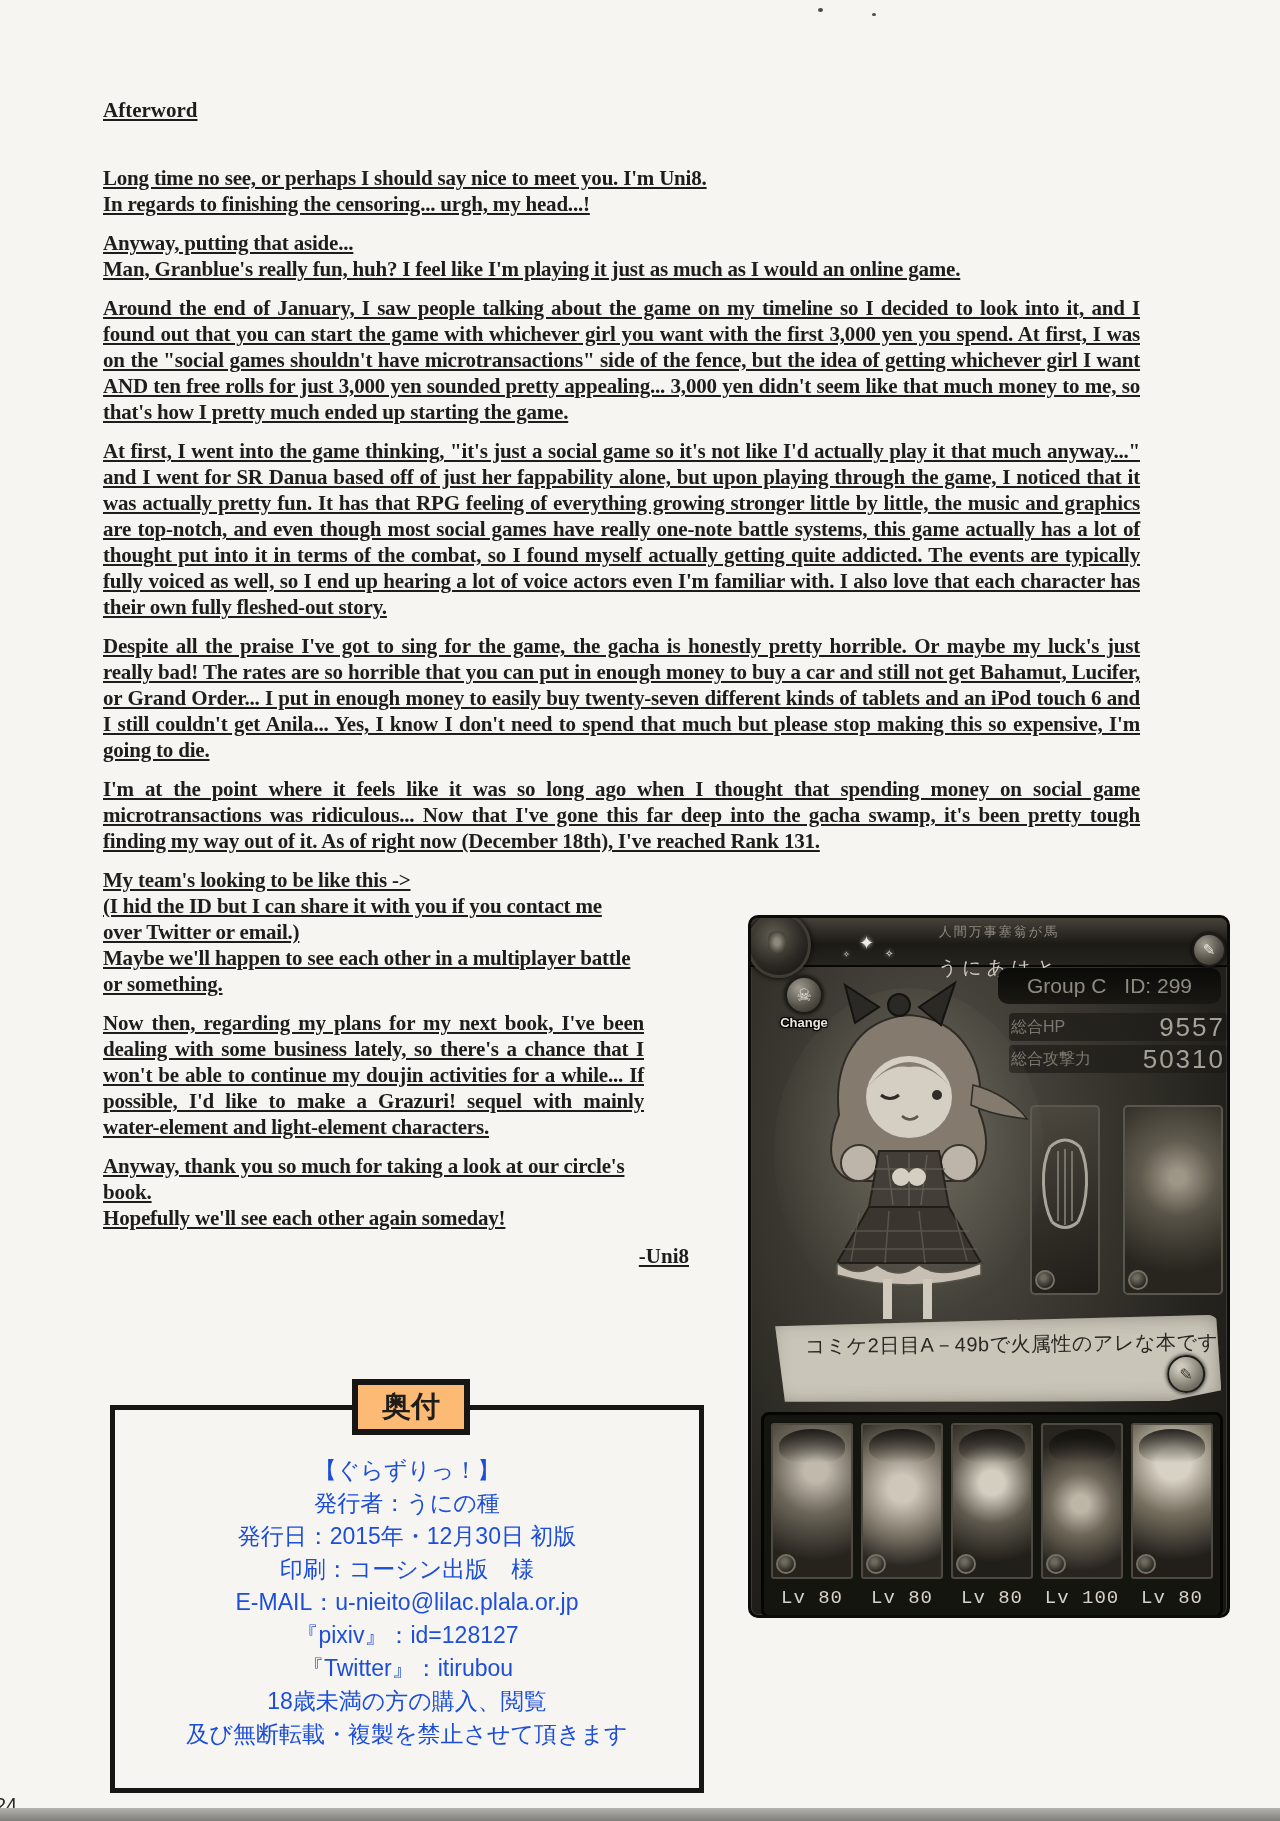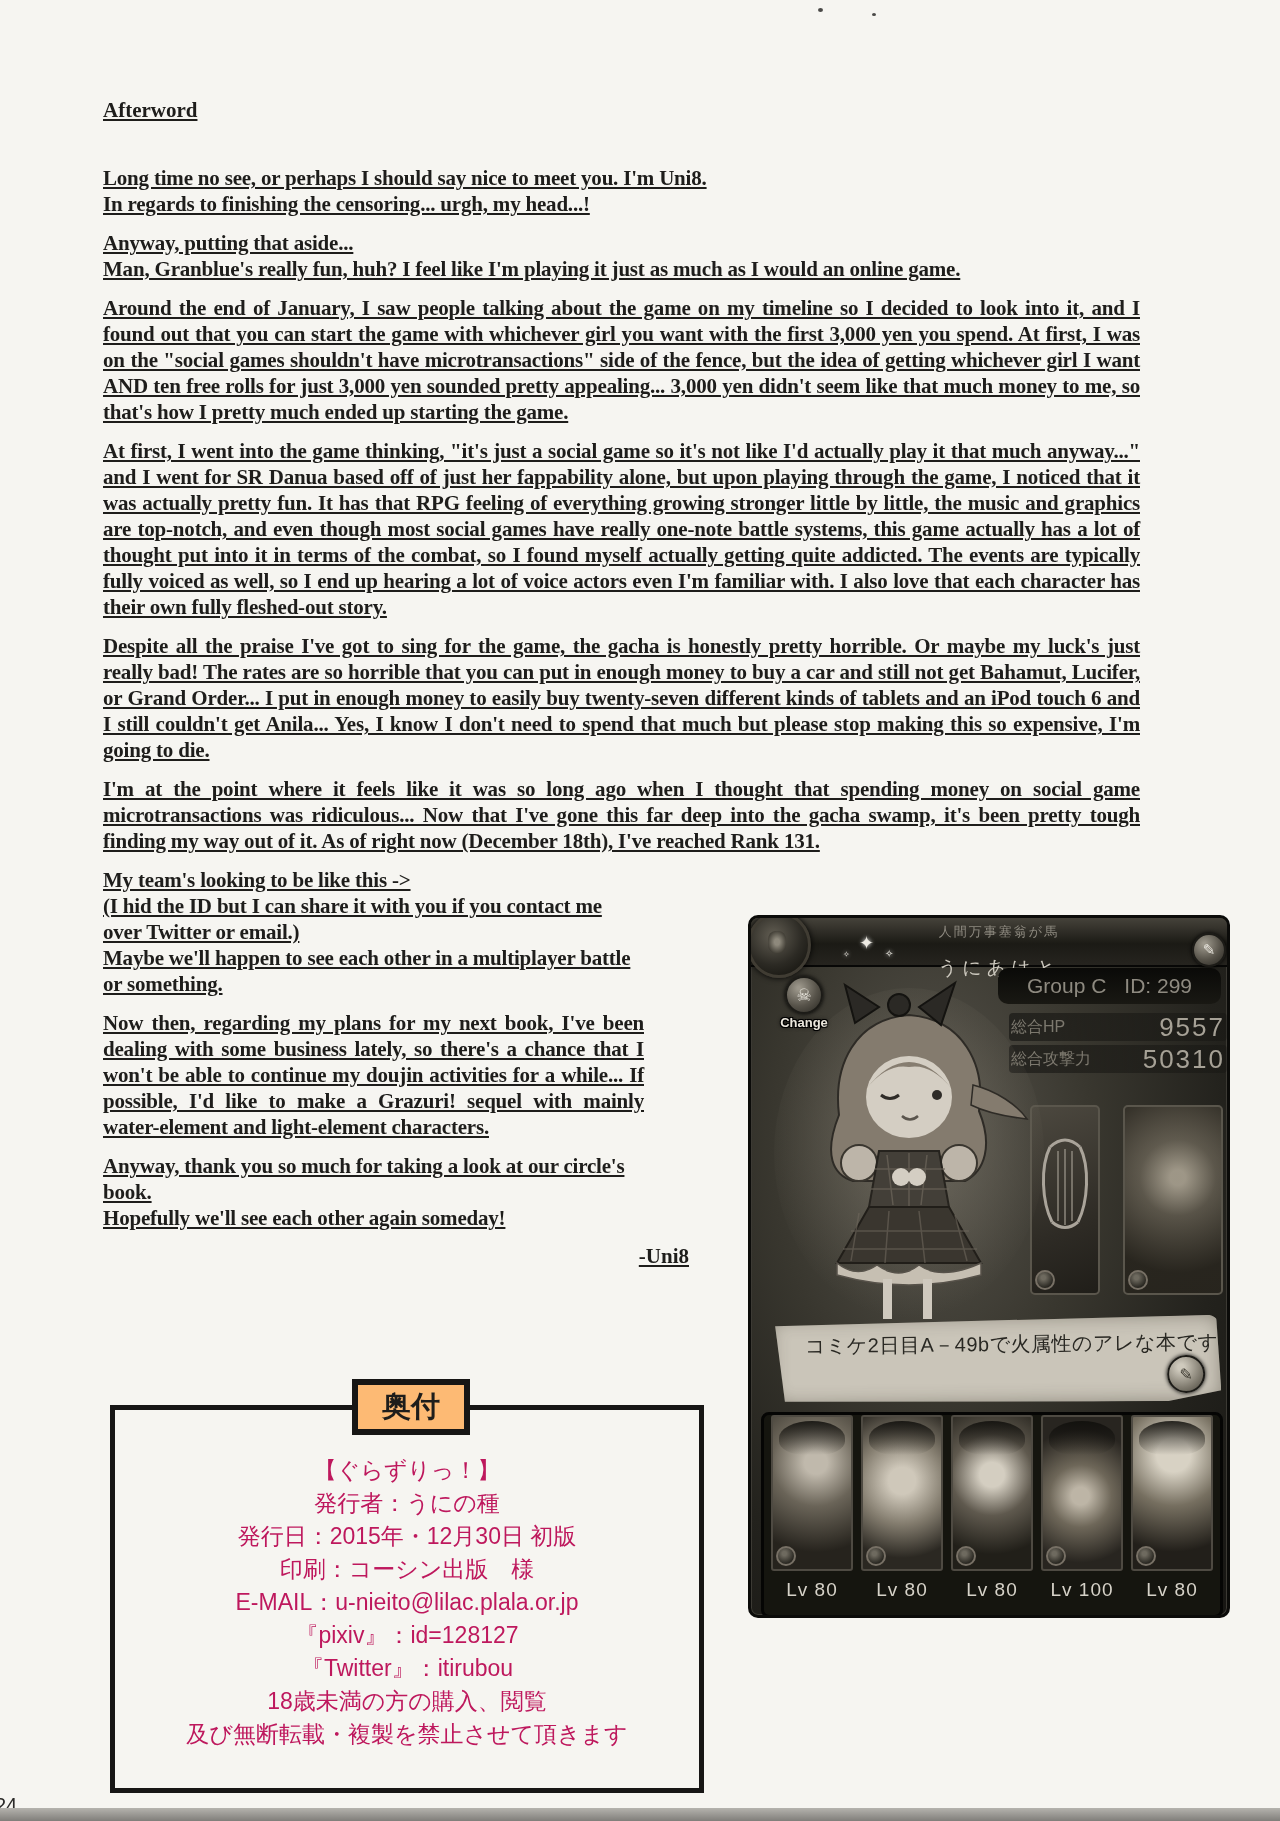--- a/index.html
+++ b/index.html
@@ -63,40 +63,40 @@
   .girl{position:absolute;left:8px;top:55px;}
   .banner{position:absolute;left:20px;top:399px;width:450px;height:86px;background:#cac5b9;
         transform:rotate(-0.6deg);border-radius:7px 14px 10px 18px;
         clip-path:polygon(1% 8%,99% 0%,100% 88%,88% 100%,3% 96%);
         box-shadow:0 3px 6px rgba(0,0,0,.6), inset 0 0 18px rgba(60,55,45,.45);}
   .banner-text{padding:14px 0 0 34px;font-size:20px;color:#292823;letter-spacing:0.5px;}
   .edit-banner{position:absolute;right:16px;bottom:8px;width:34px;height:34px;font-size:16px;
         background:radial-gradient(circle at 35% 30%, #cfcabd 10%, #847f73 60%, #504c42 95%);color:#3b382f;}
   .party{position:absolute;left:10px;top:494px;width:462px;height:206px;background:#15150f;
         border:3px solid #050504;border-radius:8px;box-sizing:border-box;
-        display:flex;gap:8px;justify-content:center;padding:0 6px 0 6px;}
+        display:flex;gap:8px;justify-content:center;padding:8px 6px 0 6px;font-family:Liberation Mono, monospace;}
   .member{width:82px;}
   .portrait{position:relative;width:82px;height:156px;border:2px solid #4e4a42;border-radius:3px;box-sizing:border-box;}
   .pt1{background:radial-gradient(circle at 55% 30%, #c0b9ac 10%, #6a6458 38%, #26231d 78%),linear-gradient(#32302a,#1c1a15);}
   .pt2{background:radial-gradient(circle at 50% 42%, #cfc8ba 14%, #837c6e 45%, #2b2822 80%),linear-gradient(#3a3831,#1c1a15);}
   .pt3{background:radial-gradient(circle at 50% 38%, #d4cec1 12%, #5f594e 40%, #211f19 78%),linear-gradient(#34322b,#1c1a15);}
   .pt4{background:radial-gradient(circle at 48% 52%, #bdb5a6 10%, #6e6759 35%, #282520 75%),linear-gradient(#3a3831,#1c1a15);}
   .pt5{background:radial-gradient(circle at 52% 25%, #d8d2c4 14%, #766f60 42%, #221f1a 80%),linear-gradient(#34322b,#1c1a15);}
   .hairline{position:absolute;left:6px;top:4px;right:6px;height:34px;border-radius:50% 50% 40% 40%;
         background:linear-gradient(rgba(15,14,11,.85),rgba(15,14,11,0));}
   .lv{font-size:19px;color:#d6d2c8;text-align:center;margin-top:8px;letter-spacing:1px;}
 
   
   .colophon{position:absolute;left:110px;top:1405px;width:594px;height:388px;border:5px solid #171615;
         box-sizing:border-box;background:#f6f5f1;}
   .colophon-label{position:absolute;left:352px;top:1379px;width:118px;height:56px;border:6px solid #171615;
         background:#fdba74;box-sizing:border-box;display:flex;align-items:center;justify-content:center;
         font-family:"Liberation Sans","DejaVu Sans",sans-serif;font-size:29px;font-weight:700;z-index:2;}
   .colophon-inner{padding-top:44px;text-align:center;font-family:"Liberation Sans","DejaVu Sans",sans-serif;
-        font-size:23px;line-height:33px;color:#be185d;}
+        font-size:23px;line-height:33px;color:#1d4ed8;}
 
   
   .page-num{position:absolute;left:-5px;top:1794px;font-family:"Liberation Sans",sans-serif;
         font-size:20px;color:#2c2b29;}
   .bottom-strip{position:absolute;left:0;top:1808px;width:1280px;height:13px;
         background:linear-gradient(#b5b3ae,#807e7a);}
   .speck{position:absolute;background:#4a4947;border-radius:50%;}
   .spk1{left:818px;top:8px;width:5px;height:4px;}
   .spk2{left:872px;top:13px;width:4px;height:3px;}
 </style>

